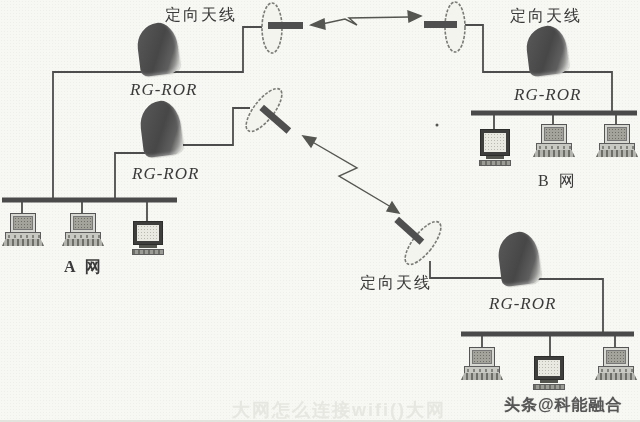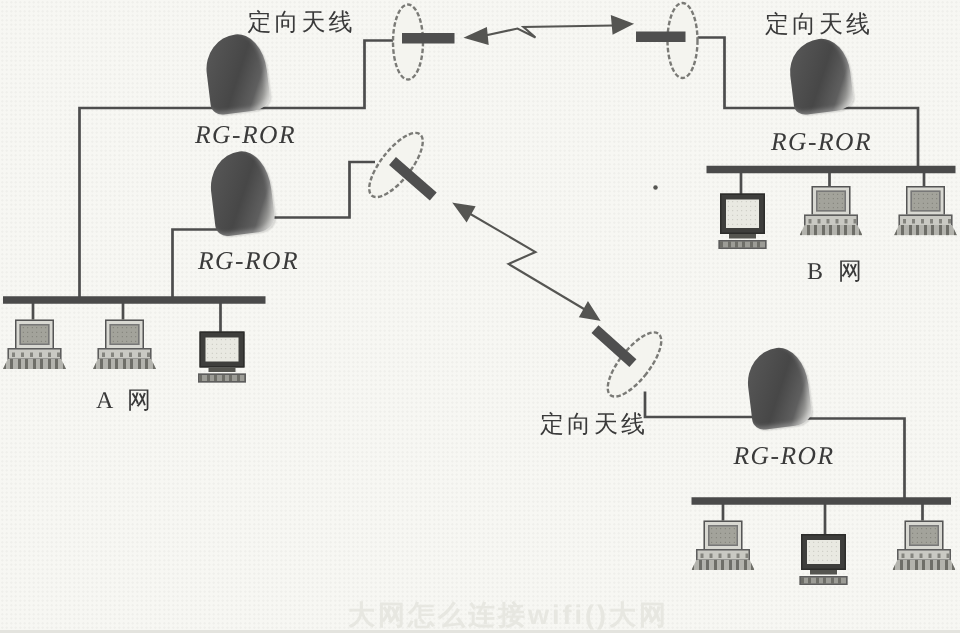--- a/index.html
+++ b/index.html
@@ -146,21 +146,21 @@
 
   <div class="lbl lbl-cn" style="left:165px;top:5px;">定向天线</div>
   <div class="lbl lbl-cn" style="left:510px;top:6px;">定向天线</div>
   <div class="lbl lbl-cn" style="left:360px;top:273px;">定向天线</div>
 
   <div class="lbl lbl-dev" style="left:130px;top:80px;">RG-ROR</div>
   <div class="lbl lbl-dev" style="left:132px;top:164px;">RG-ROR</div>
   <div class="lbl lbl-dev" style="left:514px;top:85px;">RG-ROR</div>
   <div class="lbl lbl-dev" style="left:489px;top:294px;">RG-ROR</div>
 
-  <div class="lbl lbl-net" style="left:64px;top:257px;">A 网</div>
+  <div class="lbl lbl-net" style="left:64px;top:257px;font-weight:bold;">A 网</div>
   <div class="lbl lbl-net" style="left:538px;top:171px;">B 网</div>
 
   <div class="pc" style="left:2px;top:213px;">
     <div class="pc-mon">
         <div class="pc-scr"></div>
       </div>
     <div class="pc-unit"></div>
     <div class="pc-kbd"></div>
   </div>
   <div class="pc" style="left:62px;top:213px;">
@@ -216,14 +216,15 @@
   </div>
   <div class="pc" style="left:595px;top:347px;">
     <div class="pc-mon">
         <div class="pc-scr"></div>
       </div>
     <div class="pc-unit"></div>
     <div class="pc-kbd"></div>
   </div>
 
   <div class="wm-faint">大网怎么连接wifi()大网</div>
+  <div class="wm-brand">头条@科能融合</div>
 
 </div>
 
 </body></html>

